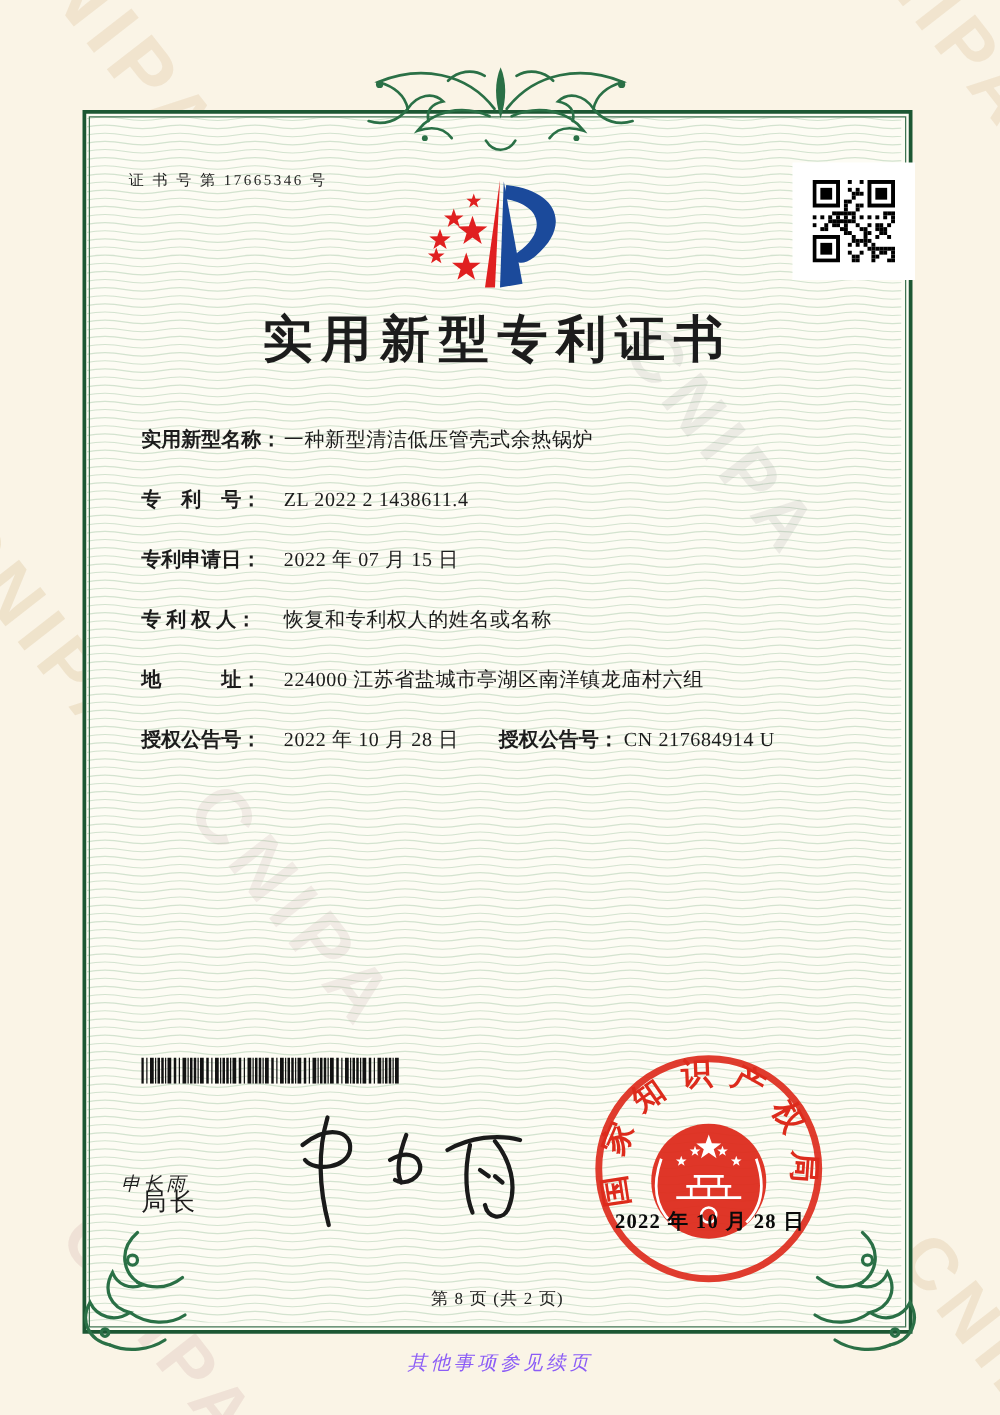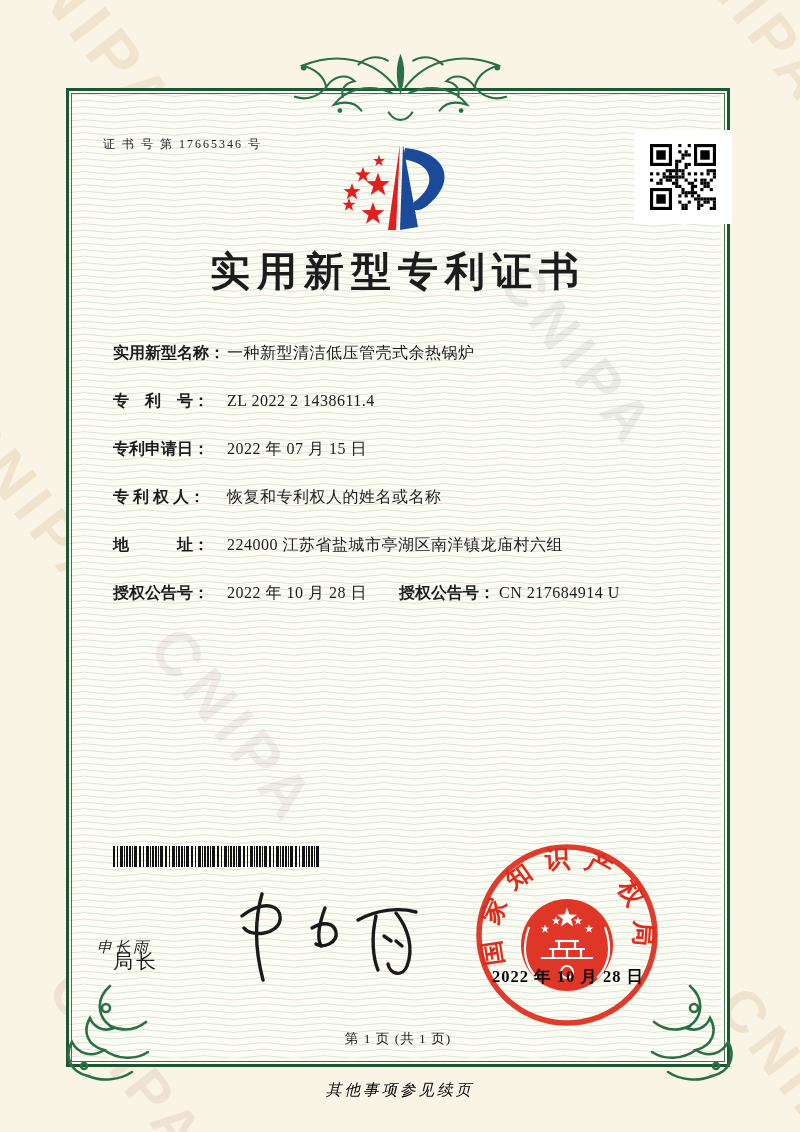--- a/index.html
+++ b/index.html
@@ -25,21 +25,21 @@
   .flabel{display:inline-block;width:114px;font-weight:600;}
   .fvalue{letter-spacing:.5px;}
   .fpair2{position:absolute;left:258px;top:0;margin-left:28px;}
   .bodytext{left:113px;top:654px;width:578px;font-size:15.5px;line-height:28px;text-align:justify;}
   .bodytext p{margin:0;text-indent:2em;}
   .qrbox{left:634px;top:130px;width:98px;height:94px;background:#ffffff;display:flex;align-items:center;justify-content:center;}
   .director-title{left:113px;top:948px;font-size:20px;letter-spacing:3px;}
   .director-name{left:97px;top:938px;font-size:15px;letter-spacing:3px;font-style:italic;}
   .seal-date{left:467px;top:966px;width:202px;text-align:center;font-size:16.5px;letter-spacing:1px;color:#0a0a0a;font-weight:600;}
   .page-num{left:66px;top:1030px;width:664px;text-align:center;font-size:13.5px;letter-spacing:1px;}
-  .bottom-note{left:0;top:1080px;width:800px;text-align:center;font-size:15.5px;font-style:italic;letter-spacing:3px;color:#000000;}
+  .bottom-note{left:0;top:1080px;width:800px;text-align:center;font-size:15.5px;font-style:italic;letter-spacing:3px;color:#8b5cf6;}
 </style>
 </head>
 <body>
 
 <div class="page">
 
   <div class="wm wm1">CNIPA</div>
   <div class="wm wm2">CNIPA</div>
   <div class="wm wm3">CNIPA</div>
   <div class="wm wm6">CNIPA</div>
@@ -363,16 +363,16 @@
         <path d="M-26,13 h52"></path>
         <path d="M-8,-4 v8 M8,-4 v8 M-14,4 v9 M14,4 v9 M0,4 v9"></path>
         <path d="M-38,-18 C-45,2 -43,20 -30,33"></path>
         <path d="M38,-18 C45,2 43,20 30,33"></path>
         <circle cy="27" r="6" stroke-width="2"></circle>
       </g>
     </g>
   </svg>
   <div class="abs seal-date">2022 年 10 月 28 日</div>
 
-  <div class="abs page-num">第 1 页 (共 1 页)</div>
+  <div class="abs page-num">第 8 页 (共 2 页)</div>
   <div class="abs bottom-note">其他事项参见续页</div>
 
 </div>
 
 </body></html>

